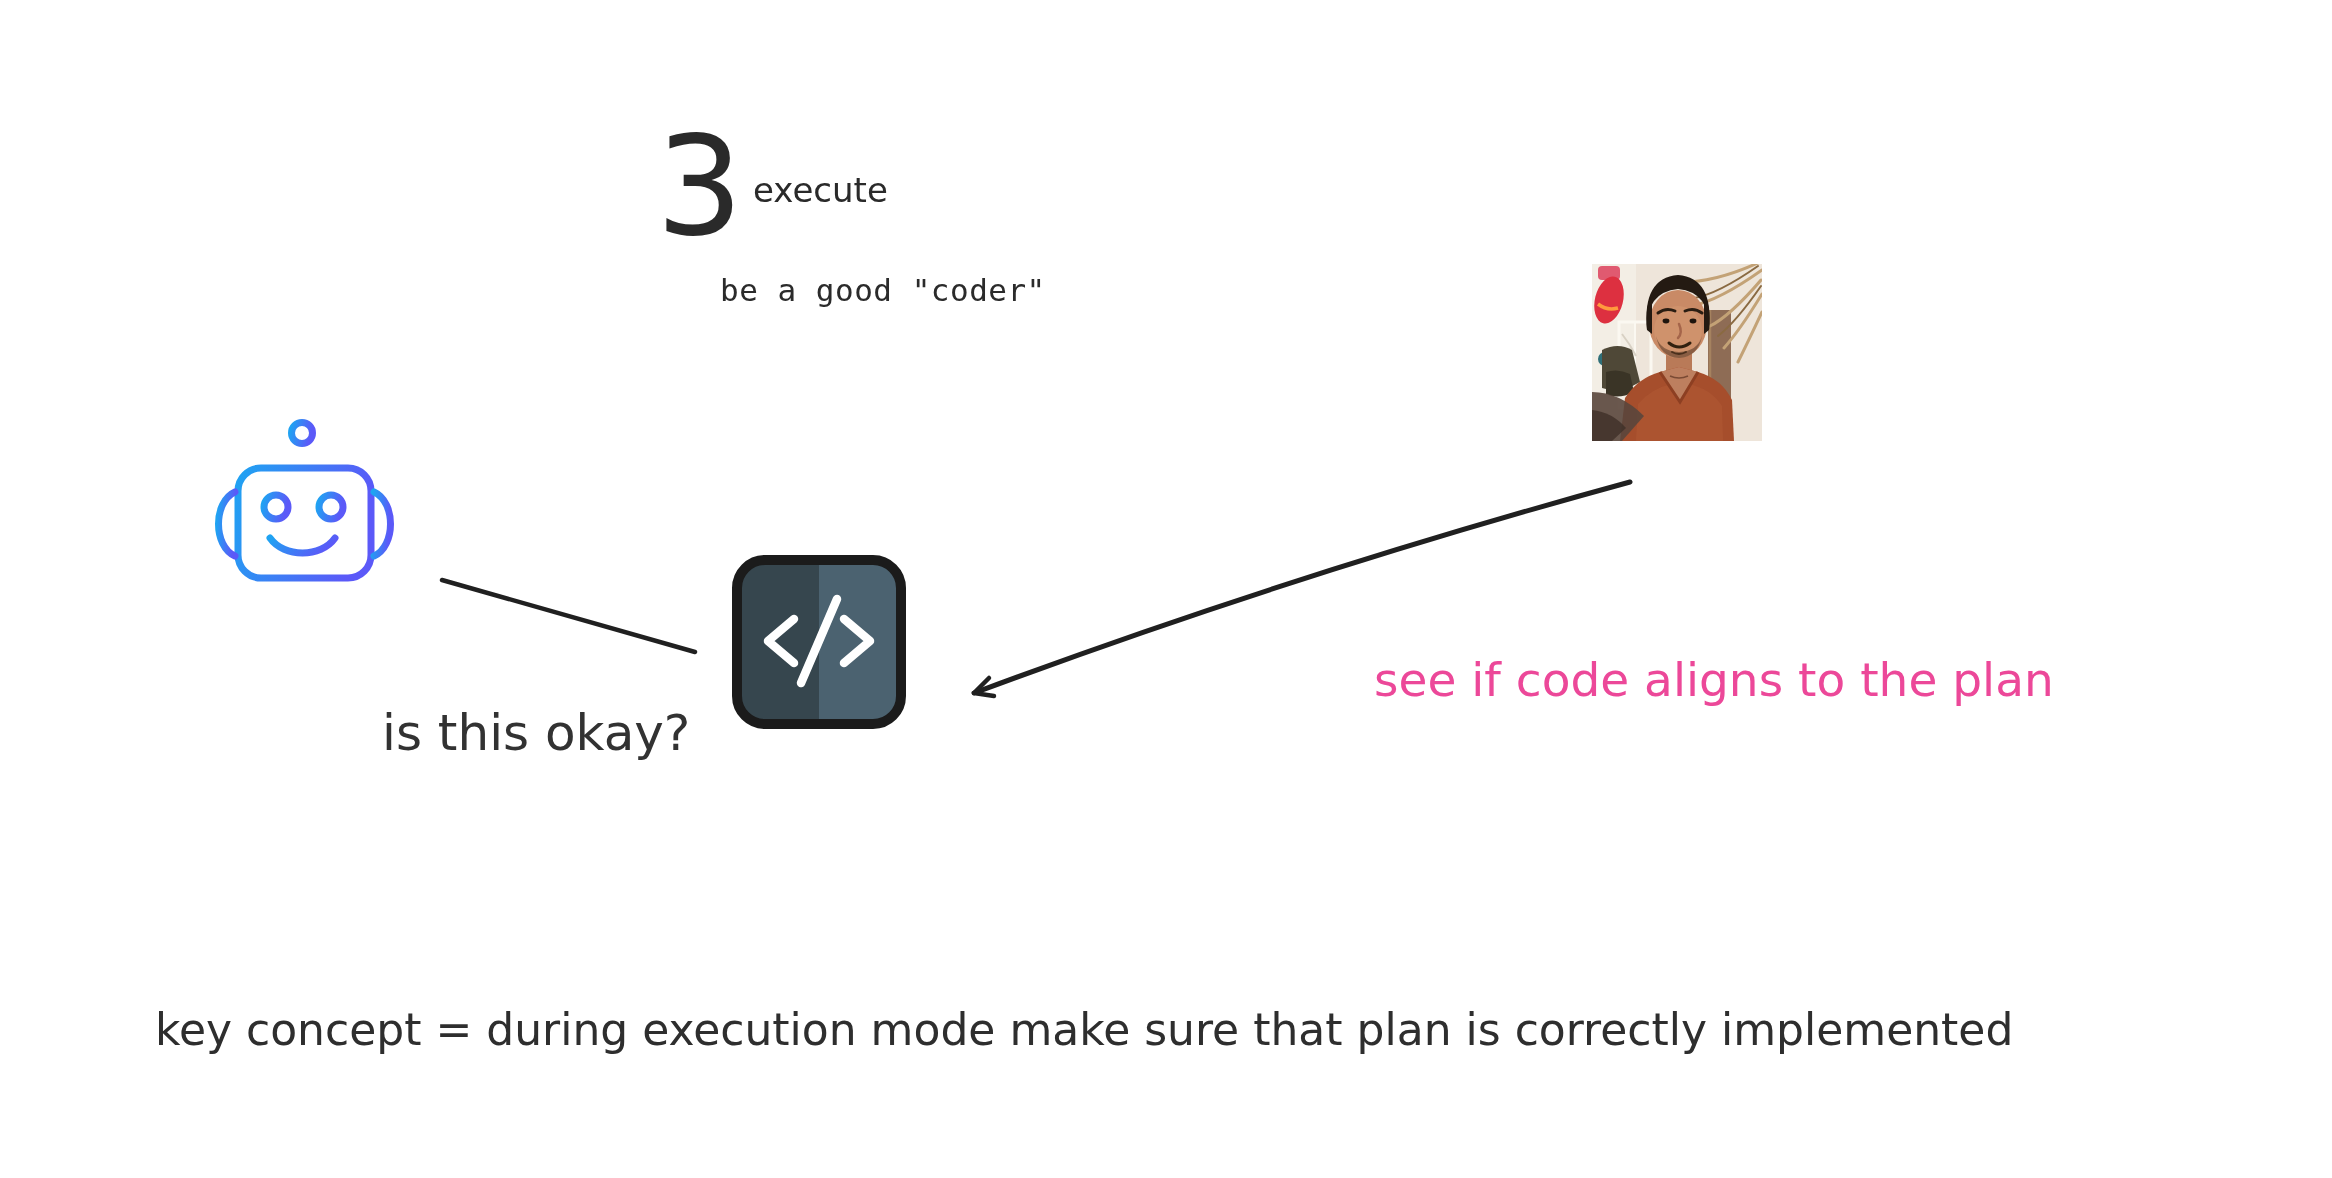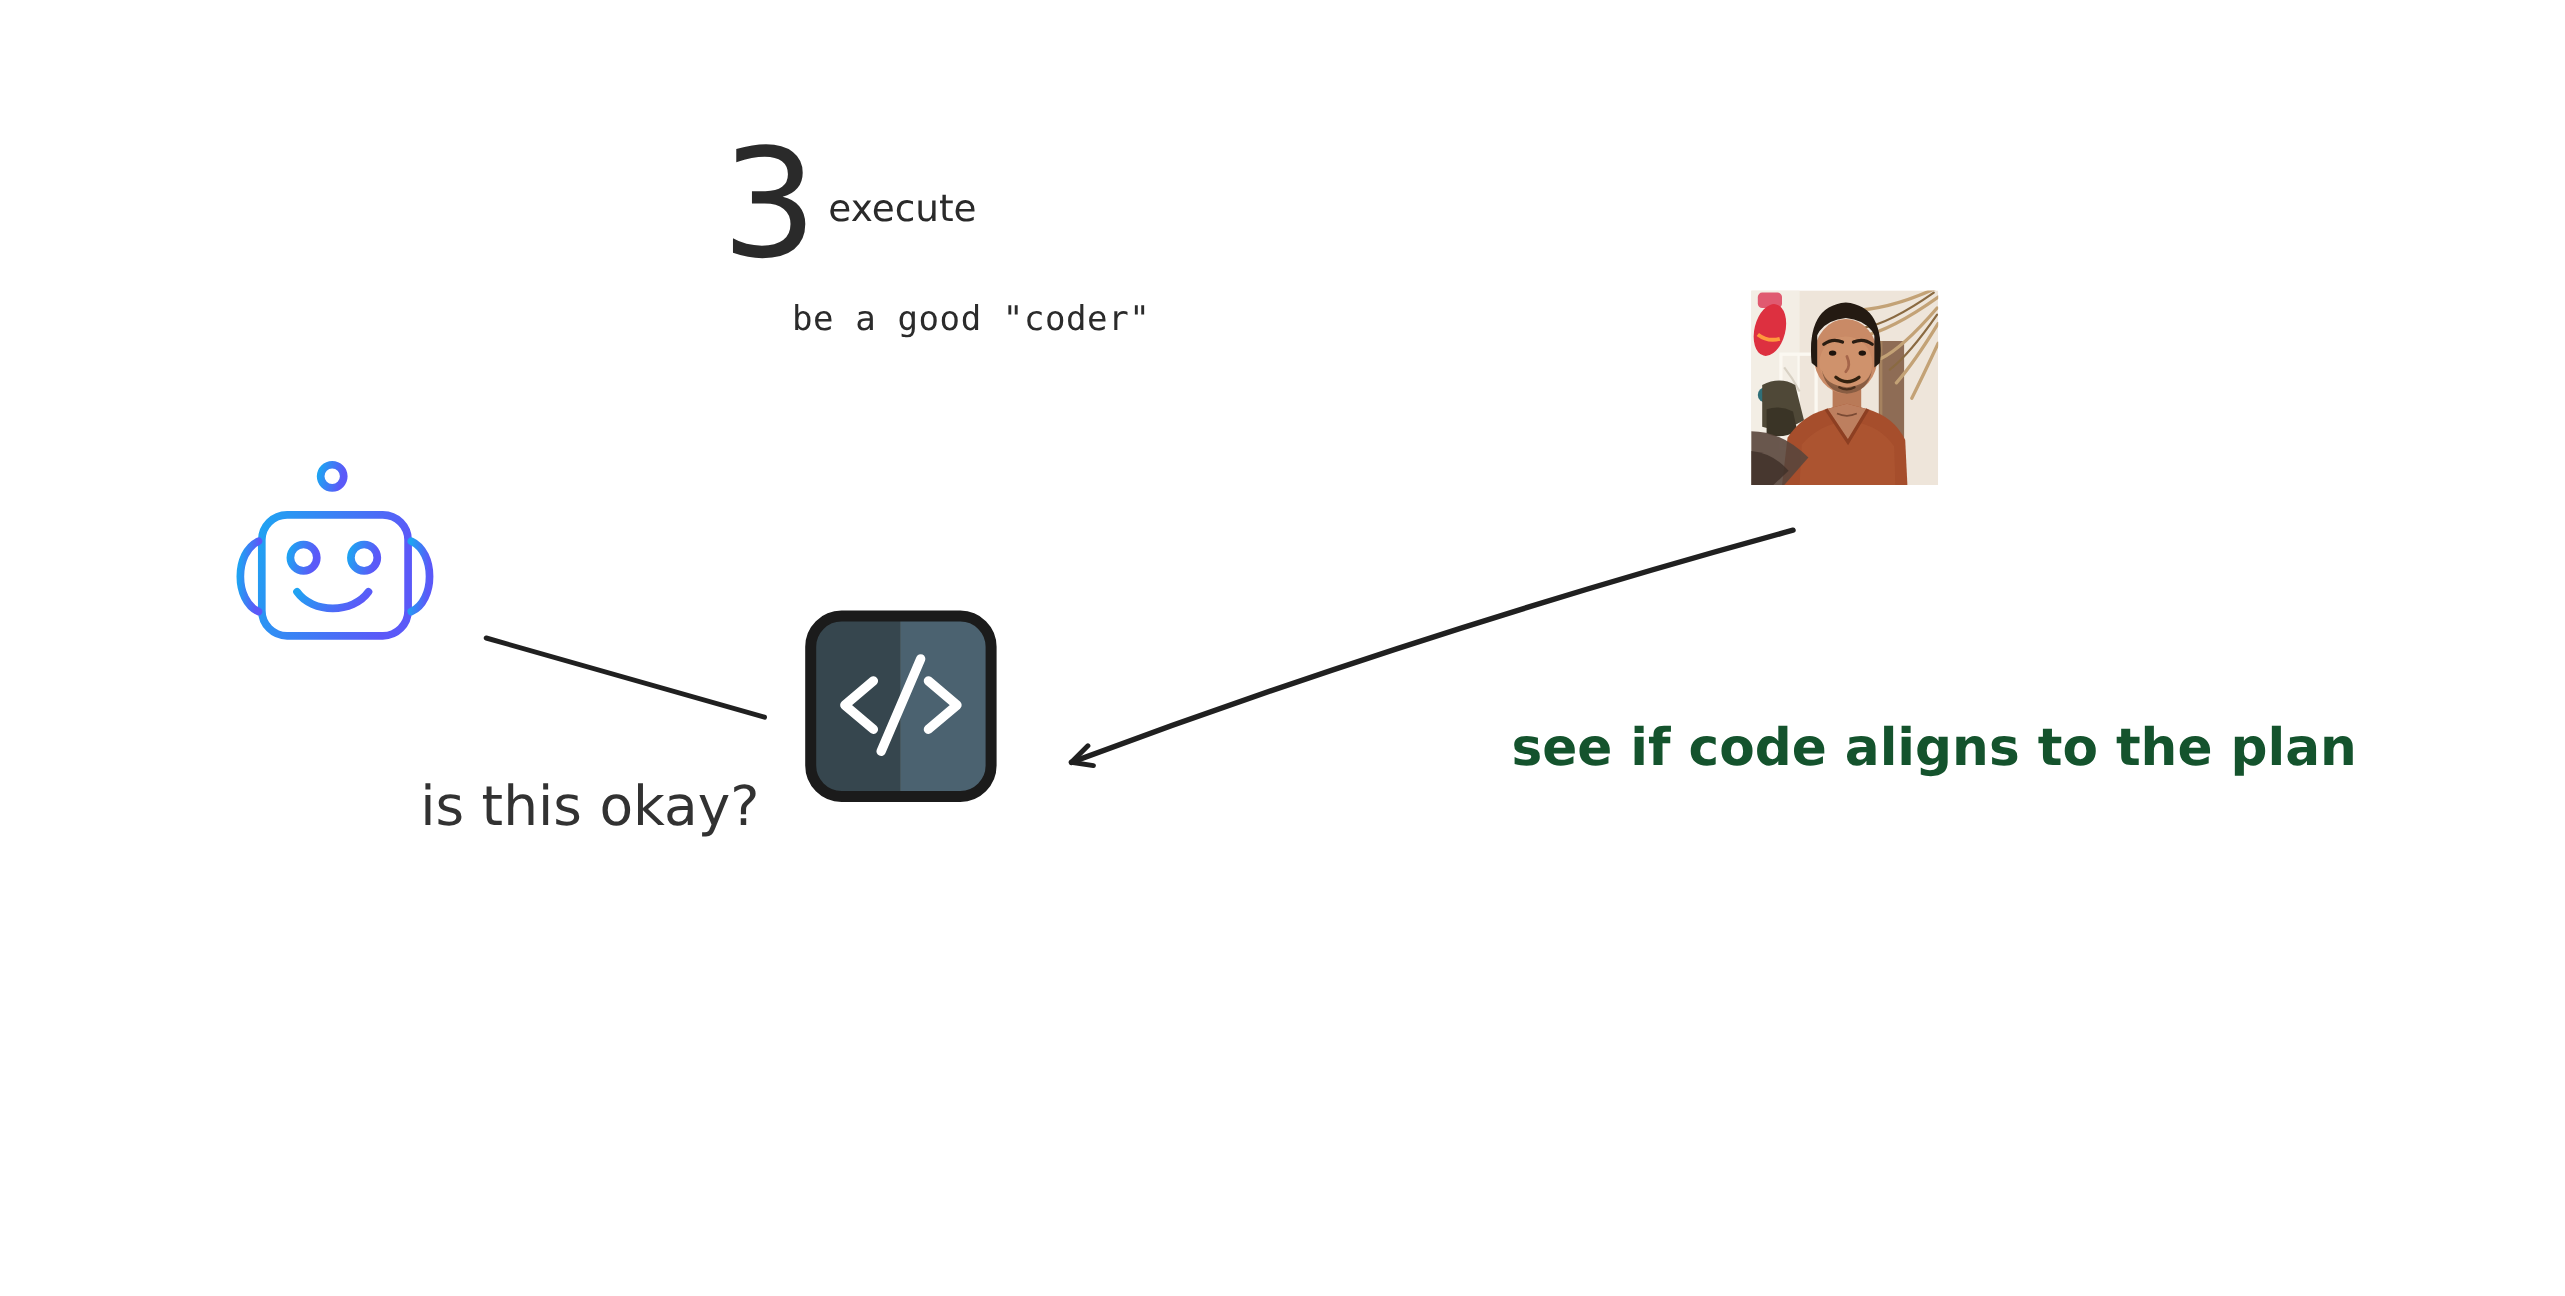--- a/index.html
+++ b/index.html
@@ -30,22 +30,21 @@
     color:#2b2b2b;letter-spacing:0.5px;
   }
   .robot-question{
     left:382px;top:708px;
     font-size:50px;line-height:1;
     color:#323232;
   }
   .review-note{
     left:1374px;top:656px;
     font-size:47px;line-height:1;
-    color:#14532d;
-    font-weight:bold;
+    color:#ec4899;
   }
   .key-concept{
     left:155px;top:1004px;
     font-size:44px;line-height:1.2;
     color:#2e2e2e;
   }
   .connector-layer{left:0;top:0;pointer-events:none;}
   svg{display:block;}
 </style>
 </head>
@@ -168,14 +167,15 @@
   <svg class="abs connector-layer" width="2332" height="1178" viewBox="0 0 2332 1178">
     <g fill="none" stroke="#202020" stroke-linecap="round" stroke-linejoin="round">
       <line x1="442" y1="580" x2="695" y2="652" stroke-width="4.5"></line>
       <path d="M 1630 482 Q 1290 575 974 693" stroke-width="5"></path>
       <path d="M 994 696 L 974 693 L 989 678" stroke-width="4.5"></path>
     </g>
   </svg>
 
   <div class="abs robot-question">is this okay?</div>
   <div class="abs review-note">see if code aligns to the plan</div>
+  <div class="abs key-concept">key concept = during execution mode make sure that plan is correctly implemented</div>
 
 </div>
 
 </body></html>

